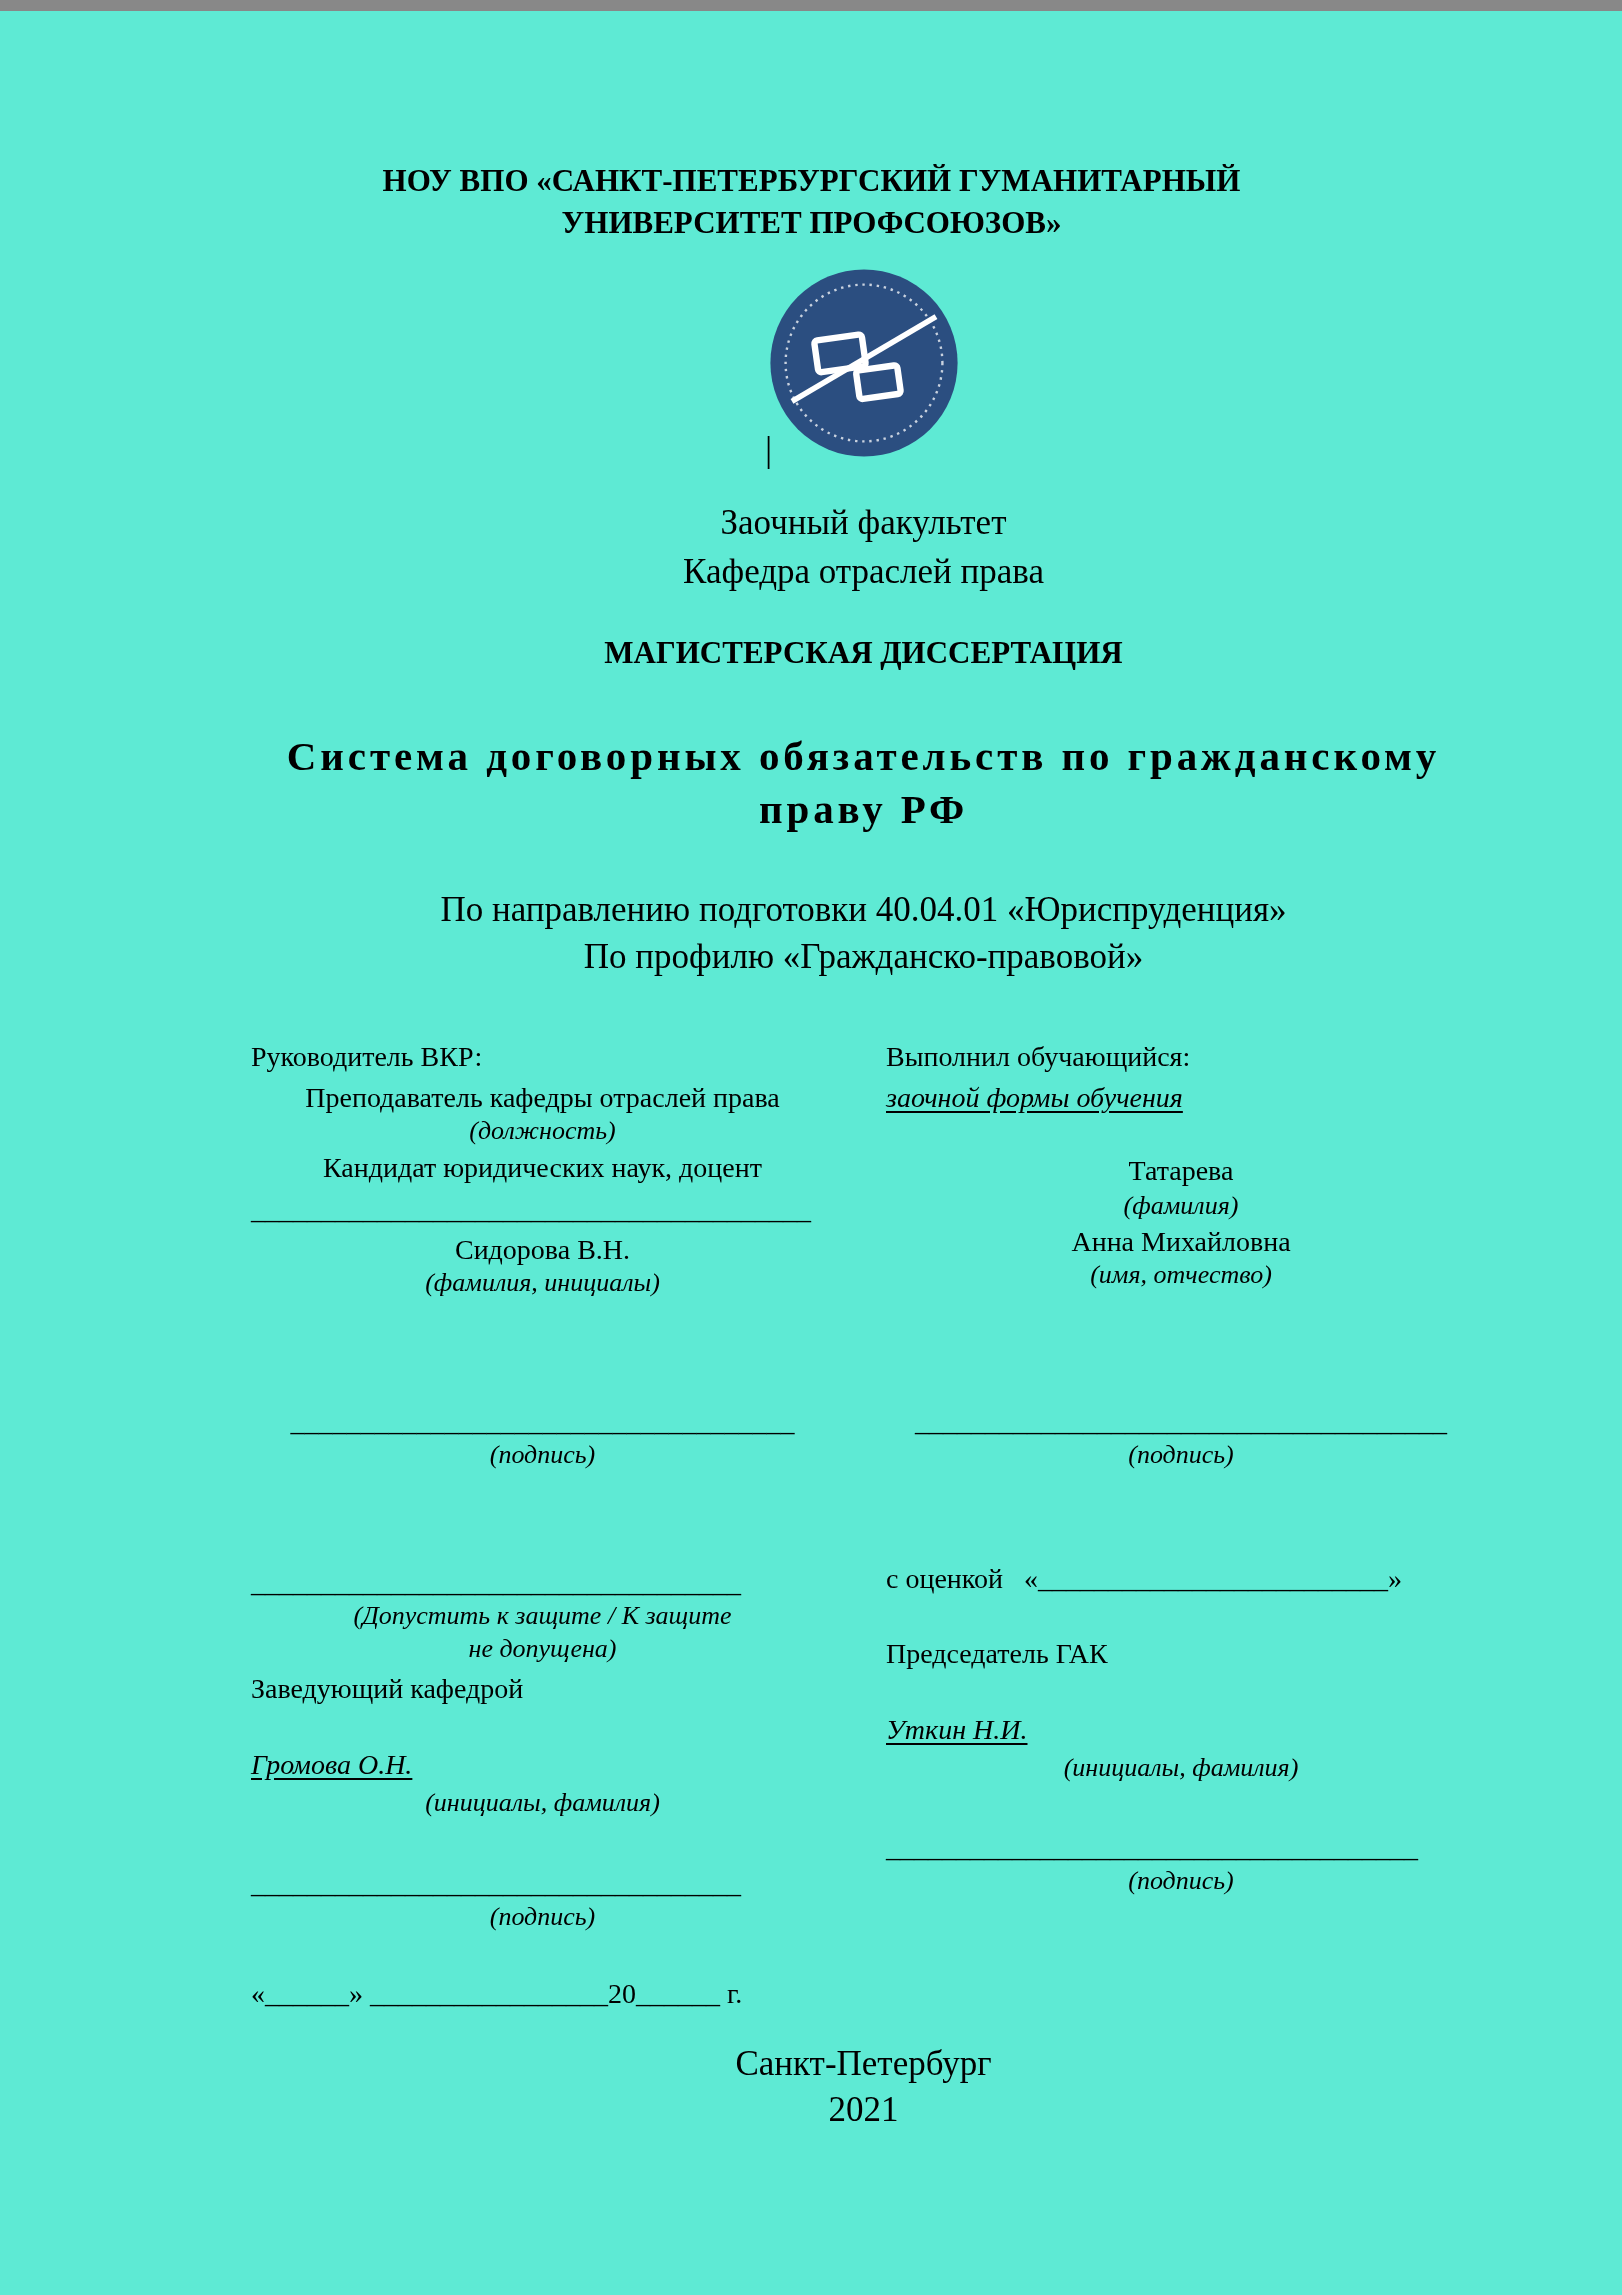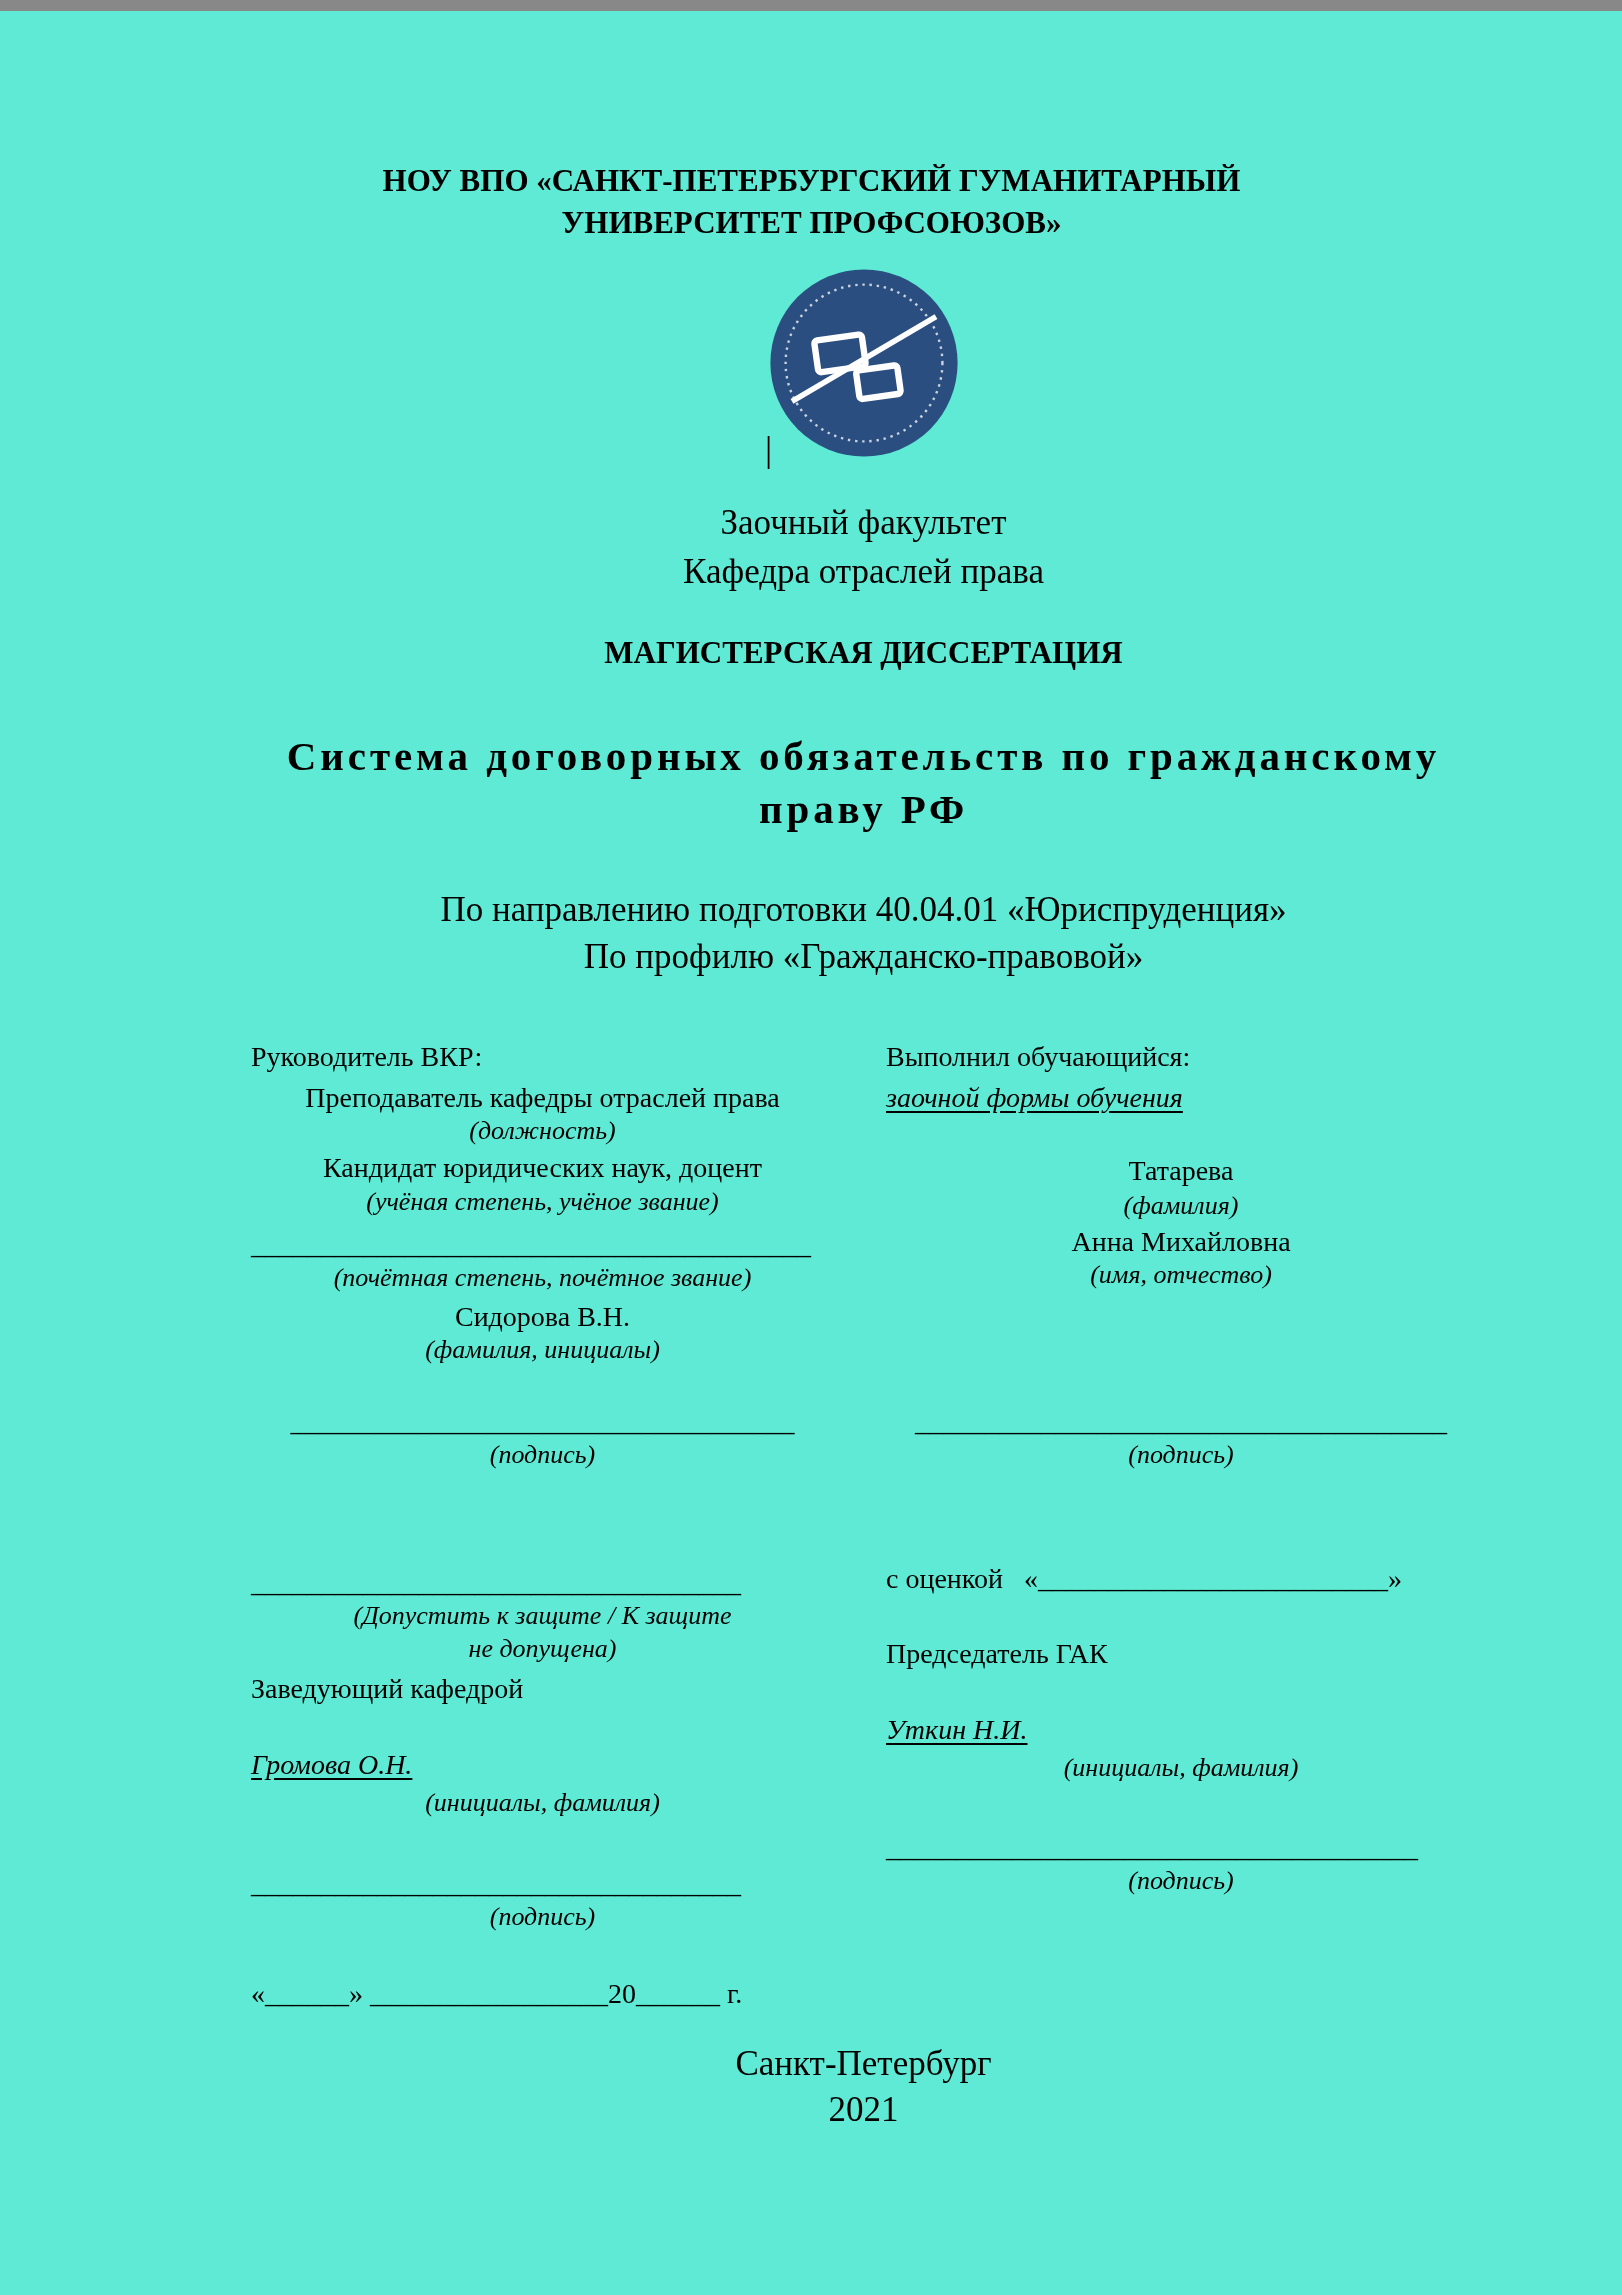--- a/index.html
+++ b/index.html
@@ -85,23 +85,21 @@
       <div>По направлению подготовки 40.04.01 «Юриспруденция»</div>
       <div>По профилю «Гражданско-правовой»</div>
     </div>
 
     <div class="cols cols1">
       <div class="col-l">
         <div>Руководитель ВКР:</div>
         <div class="ta-c mt8">Преподаватель кафедры отраслей права</div>
         <div class="ta-c note">(должность)</div>
         <div class="ta-c mt2">Кандидат юридических наук, доцент</div>
-        <div class="ta-c note mt2">(учёная степень, учёное звание)</div>
         <div class="line-txt mt10">________________________________________</div>
-        <div class="ta-c note">(почётная степень, почётное звание)</div>
         <div class="ta-c mt6">Сидорова В.Н.</div>
         <div class="ta-c note">(фамилия, инициалы)</div>
         <div class="ta-c line-txt push-bottom">____________________________________</div>
         <div class="ta-c note">(подпись)</div>
       </div>
       <div class="col-gap"></div>
       <div class="col-r">
         <div>Выполнил обучающийся:</div>
         <div class="mt8"><span class="ul">заочной формы обучения</span></div>
         <div class="ta-c mt49">Татарева</div>

